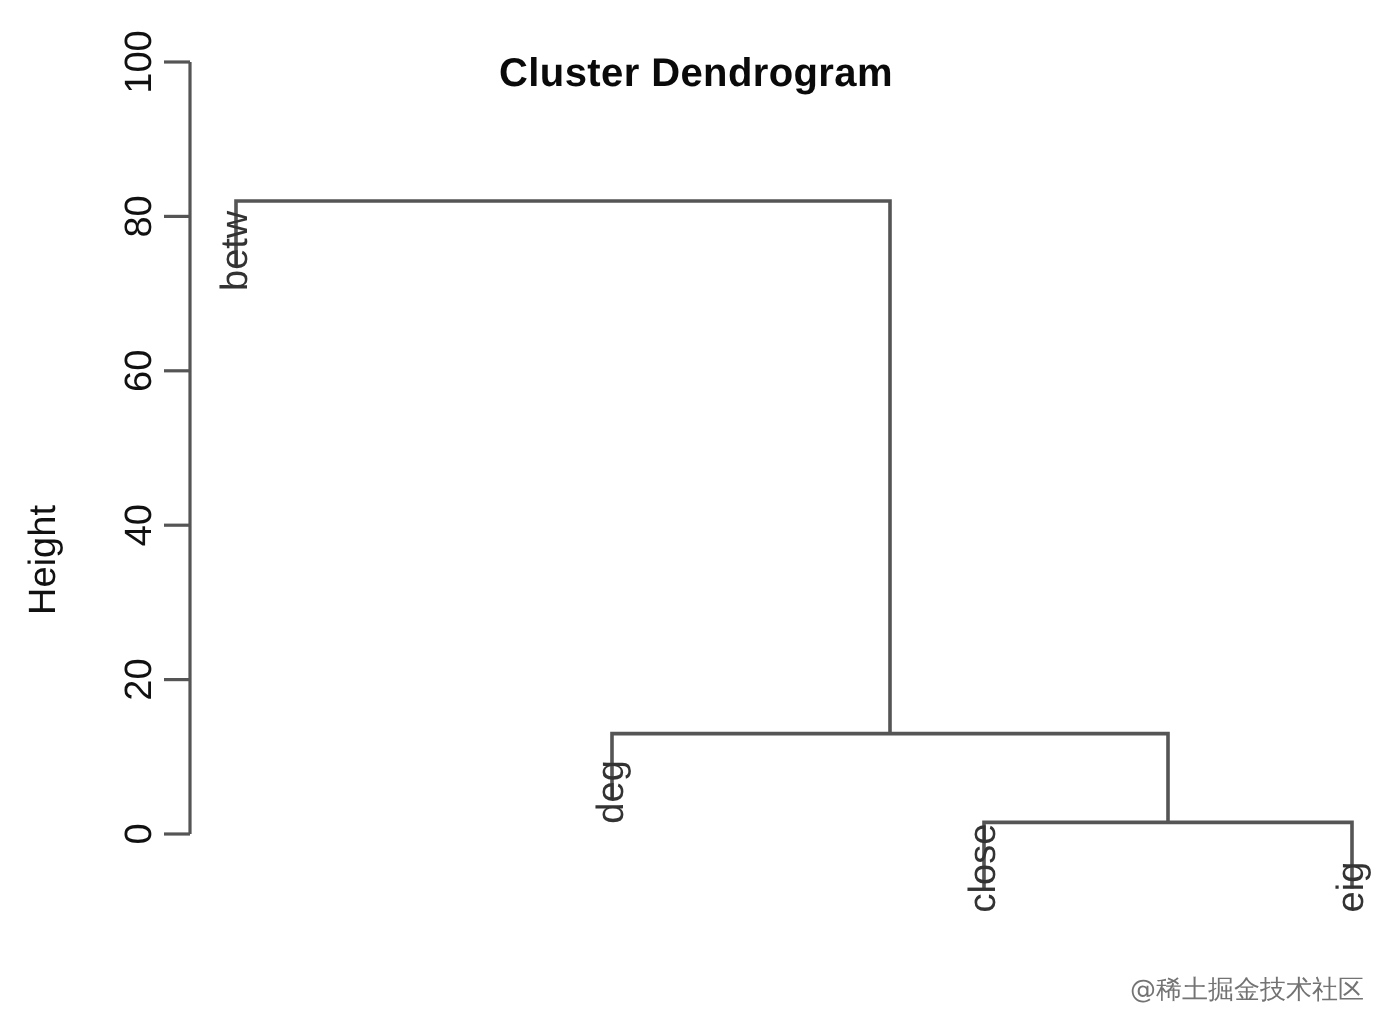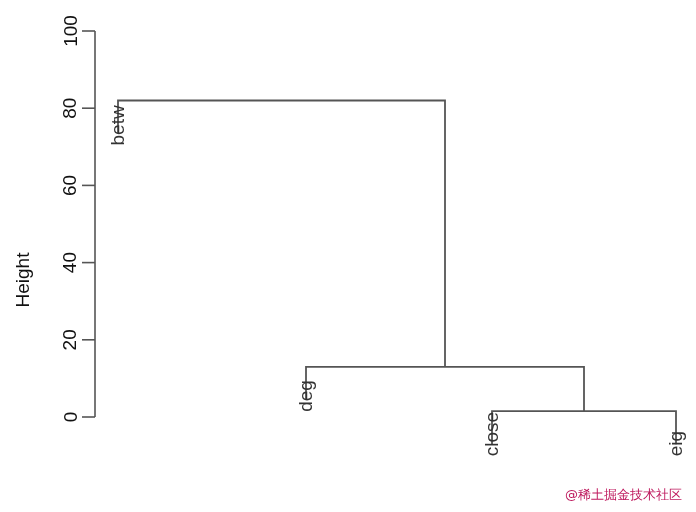--- a/index.html
+++ b/index.html
@@ -65,30 +65,31 @@
     font-weight: bold;
     color: #0a0a0a;
     letter-spacing: 0.2px;
   }
   .watermark {
     position: absolute;
     right: 14px;
     bottom: 8px;
     font-family: "DejaVu Sans", sans-serif;
     font-size: 13px;
-    color: #be185d;
+    color: #737373;
     white-space: nowrap;
     pointer-events: none;
   }
 </style>
 </head>
 <body>
 
 <div id="root">
 
+  <div class="chart-title">Cluster Dendrogram</div>
 
   <svg id="plot-svg" viewBox="0 0 696 512">
     <g id="y-axis-group">
         <path d="M 95 31 L 95 417" class="axis-line"></path>
         <path d="M 82 417 L 95 417" class="tick-line"></path>
         <text x="70" y="417" class="tick-label" text-anchor="middle" dominant-baseline="central" transform="rotate(-90 70 417)">0</text>
         <path d="M 82 339.8 L 95 339.8" class="tick-line"></path>
         <text x="70" y="339.8" class="tick-label" text-anchor="middle" dominant-baseline="central" transform="rotate(-90 70 339.8)">20</text>
         <path d="M 82 262.6 L 95 262.6" class="tick-line"></path>
         <text x="70" y="262.6" class="tick-label" text-anchor="middle" dominant-baseline="central" transform="rotate(-90 70 262.6)">40</text>

